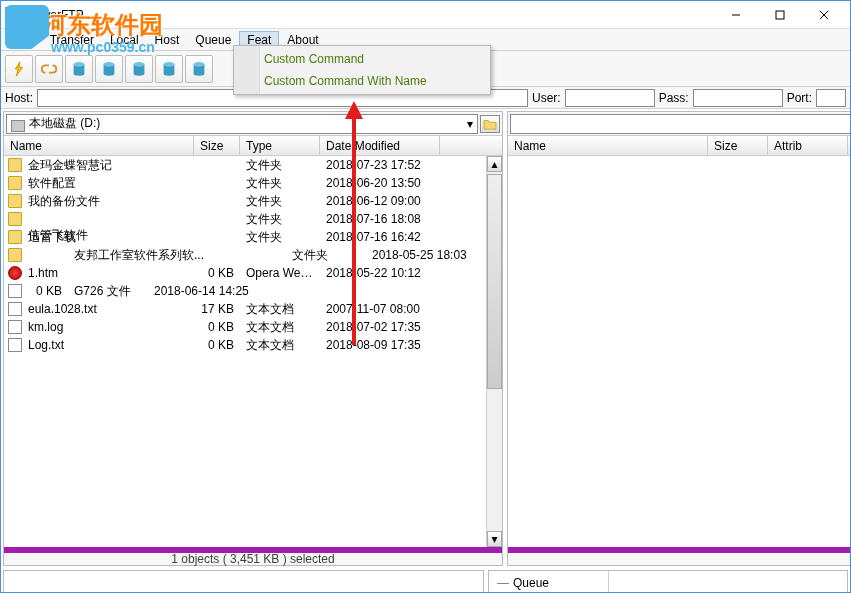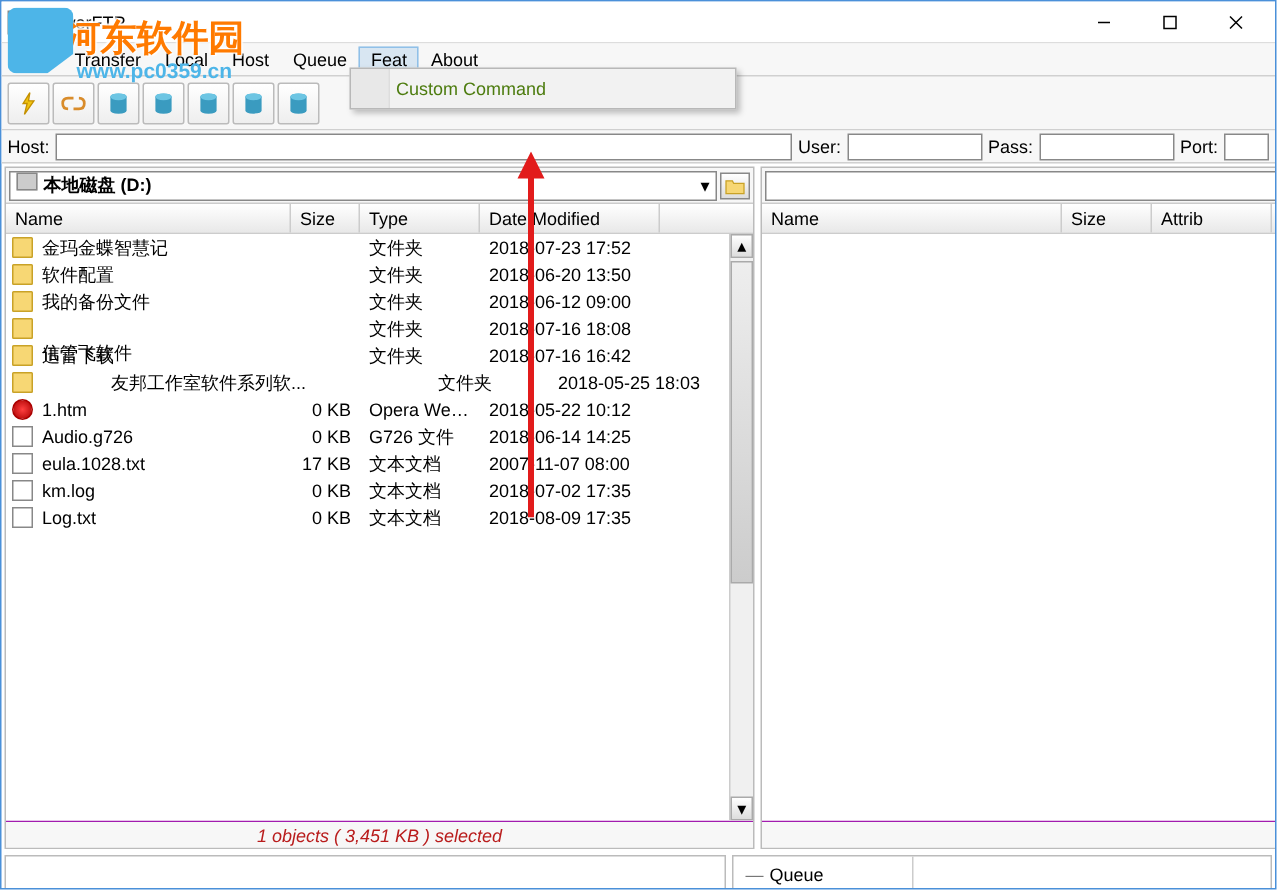--- a/index.html
+++ b/index.html
@@ -41,21 +41,21 @@
 
 .listhdr { height:20px; display:flex; background:linear-gradient(#fff,#e8e8e8); border-bottom:1px solid #ccc; }
 .listhdr .col { border-right:1px solid #ccc; padding:2px 6px; color:#000; display:flex; align-items:center; overflow:hidden; white-space:nowrap;}
 .filelist { flex:1; overflow:hidden; background:#fff; position:relative;}
 .row { height:18px; display:flex; align-items:center; }
 .row .cell { padding:0 6px; overflow:hidden; white-space:nowrap; text-overflow:ellipsis;}
 .row .fileico { width:14px;height:14px; margin-left:4px; flex-shrink:0;}
 .folder-ico { background:#f7d774; border:1px solid #c9a227; border-radius:1px; }
 .file-ico { background:#fff; border:1px solid #888; }
 
-.statusrow { height:18px; border-top:1px solid #a21caf; display:flex; align-items:center; justify-content:center; background:#f7f7f7; color:#b91c1c;font-style:italic;}
+.statusrow { height:18px; border-top:6px solid #a21caf; display:flex; align-items:center; justify-content:center; background:#f7f7f7; color:#404040;}
 
 
 .bottom { display:flex; height:232px; }
 .logpane { flex:1; border:1px solid #bbb; margin:2px; background:#fff; display:flex; flex-direction:column;}
 .logpane .area { flex:1; }
 .queuepane { width:360px; border:1px solid #bbb; margin:2px; background:#fff; display:flex;}
 .queuelist { width:120px; border-right:1px solid #ccc; padding:4px;}
 .qitem { height:16px; display:flex; align-items:center; padding:0 4px; color:#000;}
 .qitem .dash { color:#777; margin-right:4px;}
 .queueright { flex:1; display:flex; flex-direction:column;}
@@ -187,21 +187,21 @@
   <input class="pass-in" style="">
   <label>Port:</label>
   <input class="port-in" style="">
 </div>
 
 <div class="workspace">
 
   <div class="pane">
     <div class="pathrow">
       <div class="pathsel">
-        <span style="display:flex;align-items:flex-start;gap:4px;font-weight:bold;">
+        <span style="display:flex;align-items:flex-end;gap:4px;">
             <span style="width:14px;height:12px;background:#ccc;border:1px solid #888;"></span>
             <span>本地磁盘 (D:)</span>
           </span>
         <span>▾</span>
       </div>
       <div class="foldericon">
           <svg viewBox="0 0 16 14" width="14" height="12">
             <path d="M1 3 L6 3 L7 5 L15 5 L15 13 L1 13 Z" fill="#f7d774" stroke="#c9a227"></path>
           </svg>
         </div>
@@ -258,21 +258,20 @@
           </div>
           <div class="row">
             <div class="fileico file-ico" style="background: radial-gradient(rgb(255, 64, 64), rgb(170, 0, 0)); border-radius: 50%; border-color: rgb(170, 0, 0);"></div>
             <div class="cell l-name" style="width: 172px;">1.htm</div>
             <div class="cell l-size">0 KB</div>
             <div class="cell l-type">Opera Web ...</div>
             <div class="cell l-date">2018-05-22 10:12</div>
           </div>
           <div class="row">
             <div class="fileico file-ico"></div>
-            <div class="cell l-name" style="width: 172px;">Audio.g726</div>
             <div class="cell l-size">0 KB</div>
             <div class="cell l-type">G726 文件</div>
             <div class="cell l-date">2018-06-14 14:25</div>
           </div>
           <div class="row">
             <div class="fileico file-ico"></div>
             <div class="cell l-name" style="width: 172px;">eula.1028.txt</div>
             <div class="cell l-size">17 KB</div>
             <div class="cell l-type">文本文档</div>
             <div class="cell l-date">2007-11-07 08:00</div>
@@ -334,20 +333,21 @@
     <div class="queueright">
       <div class="half"></div>
 
     </div>
   </div>
 </div>
 
 <div class="dropdown">
   <div class="gutter"></div>
   <div class="dditem">Custom Command</div>
+  <div class="dditem">Custom Command With Name</div>
 </div>
 
 <div class="watermark">
   <div class="wmlogo"></div>
   <div class="wmmain wmtext">河东软件园</div>
   <div class="wmurl">www.pc0359.cn</div>
 </div>
 
 <svg class="redarrow" viewBox="0 0 22 244">
   <line x1="11" y1="244" x2="11" y2="14" stroke="#e21b1b" stroke-width="4"></line>

